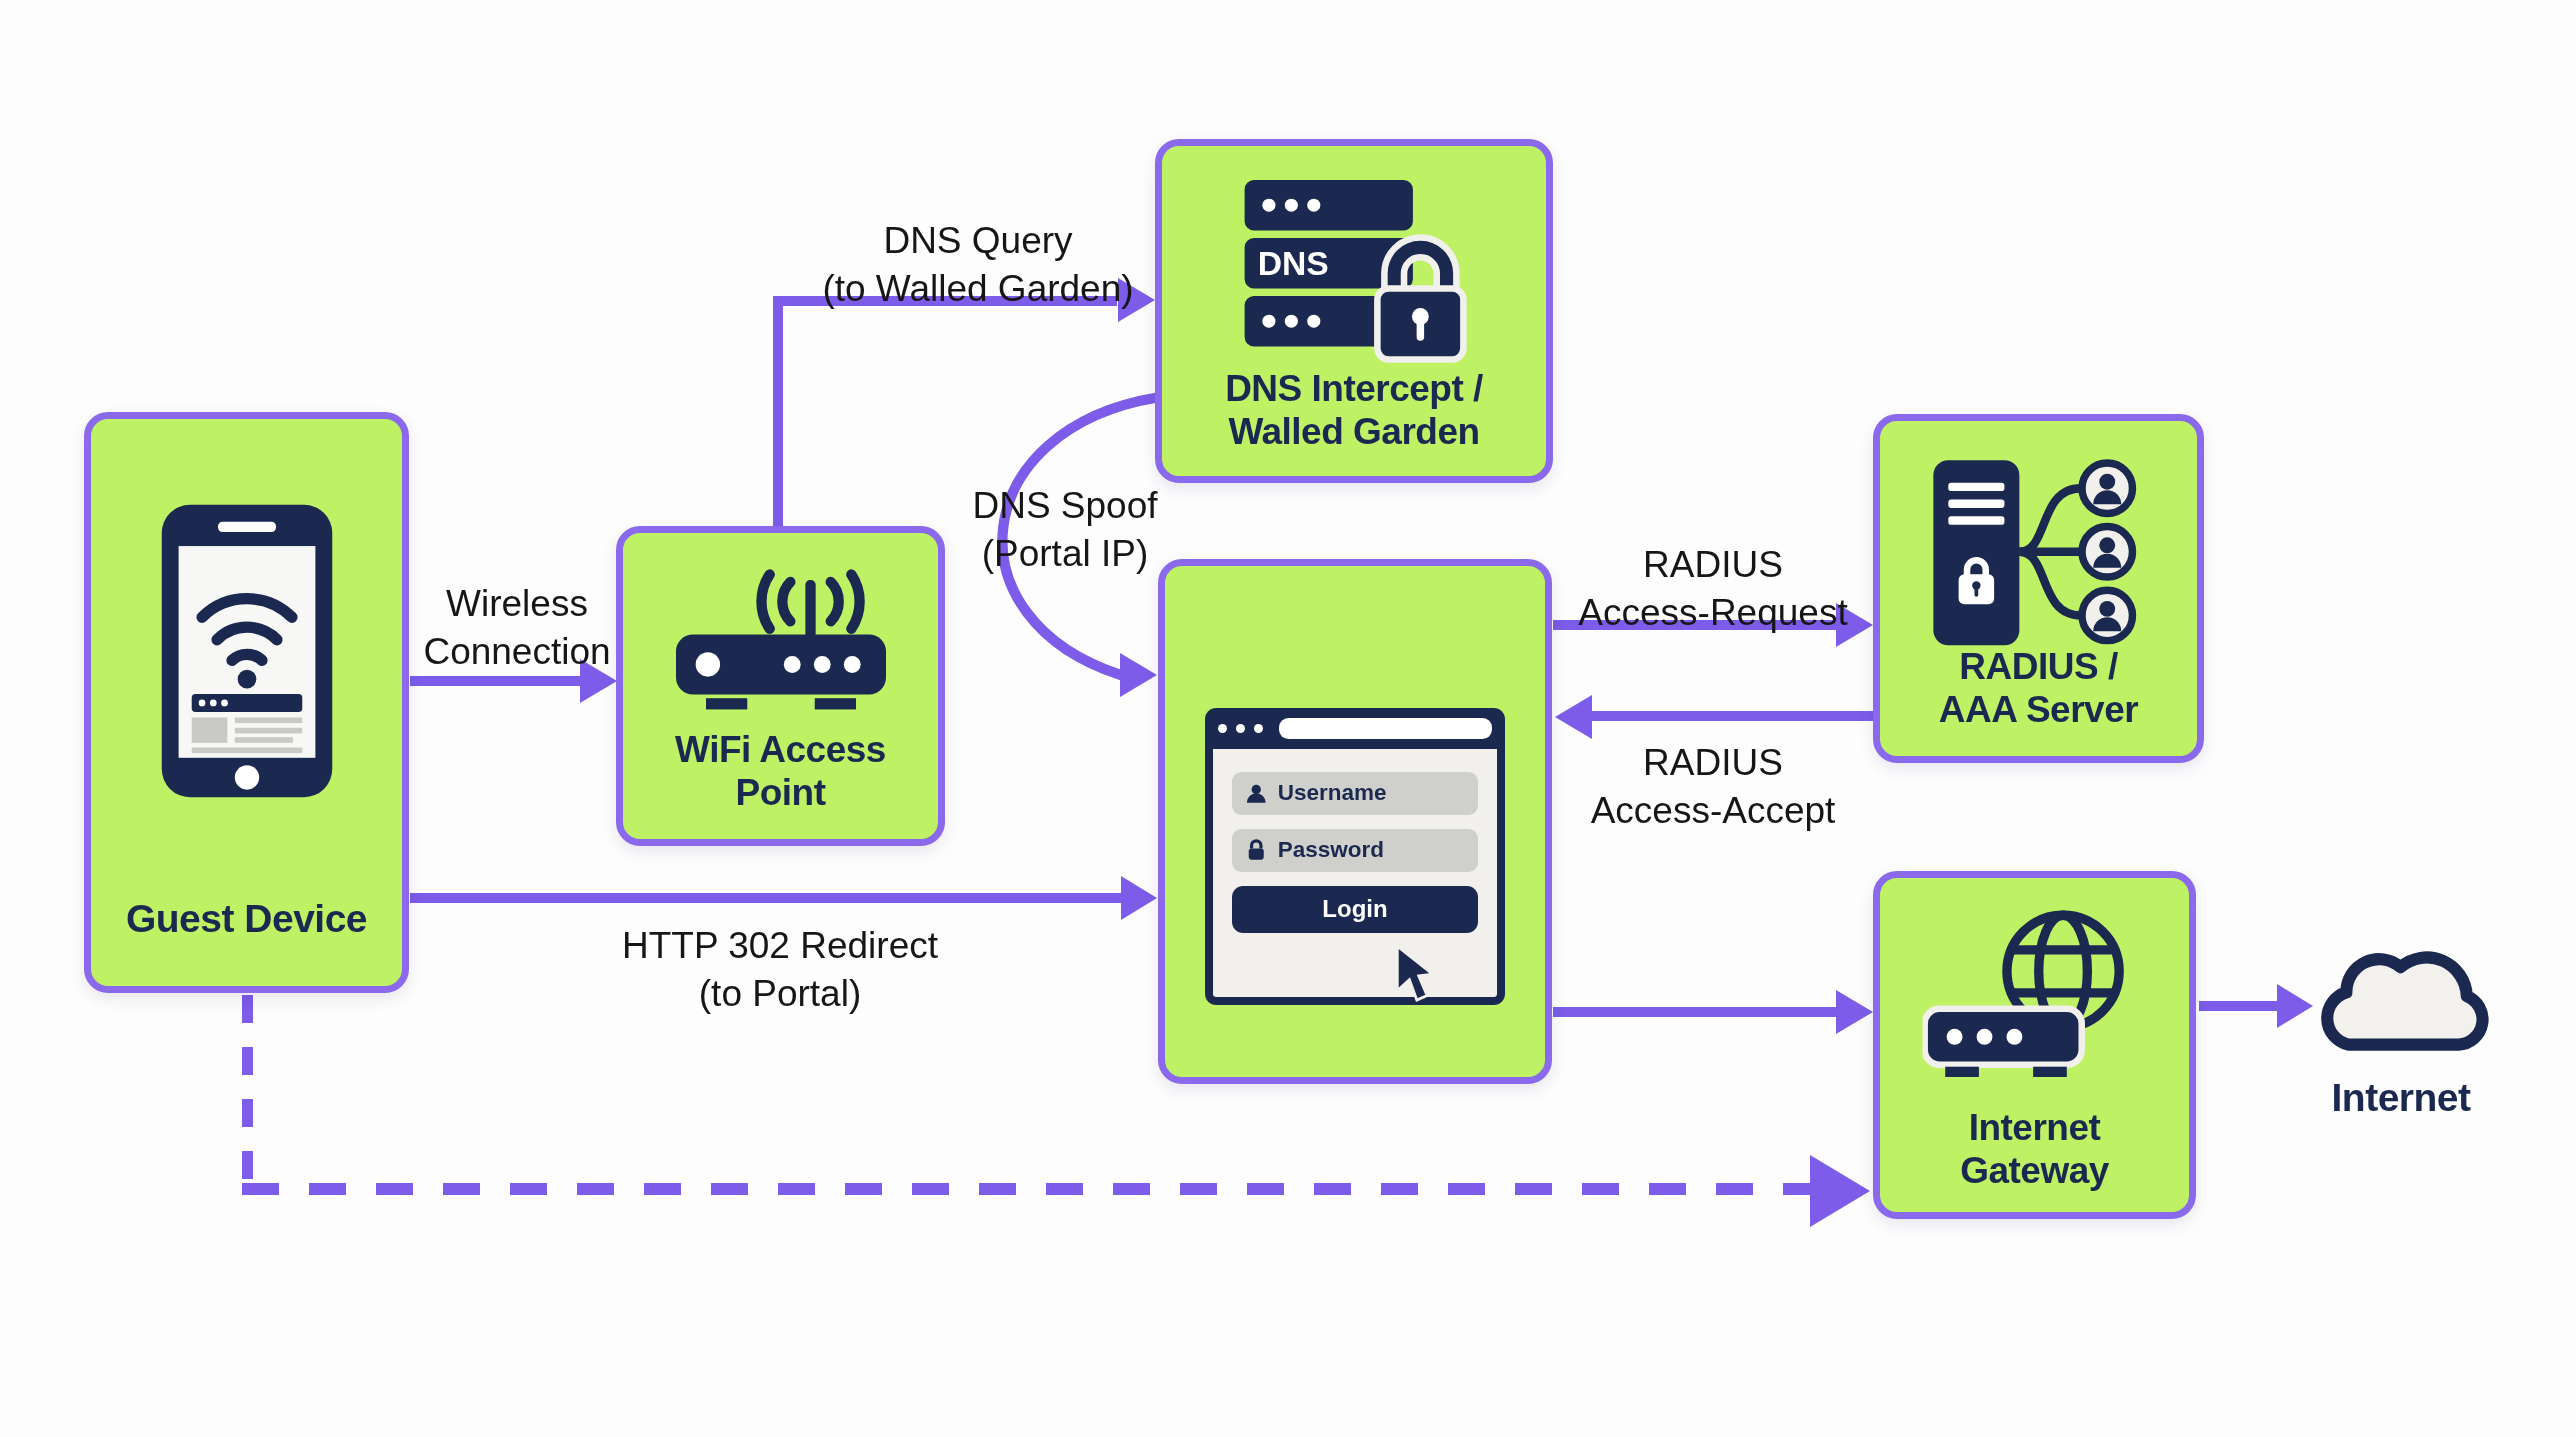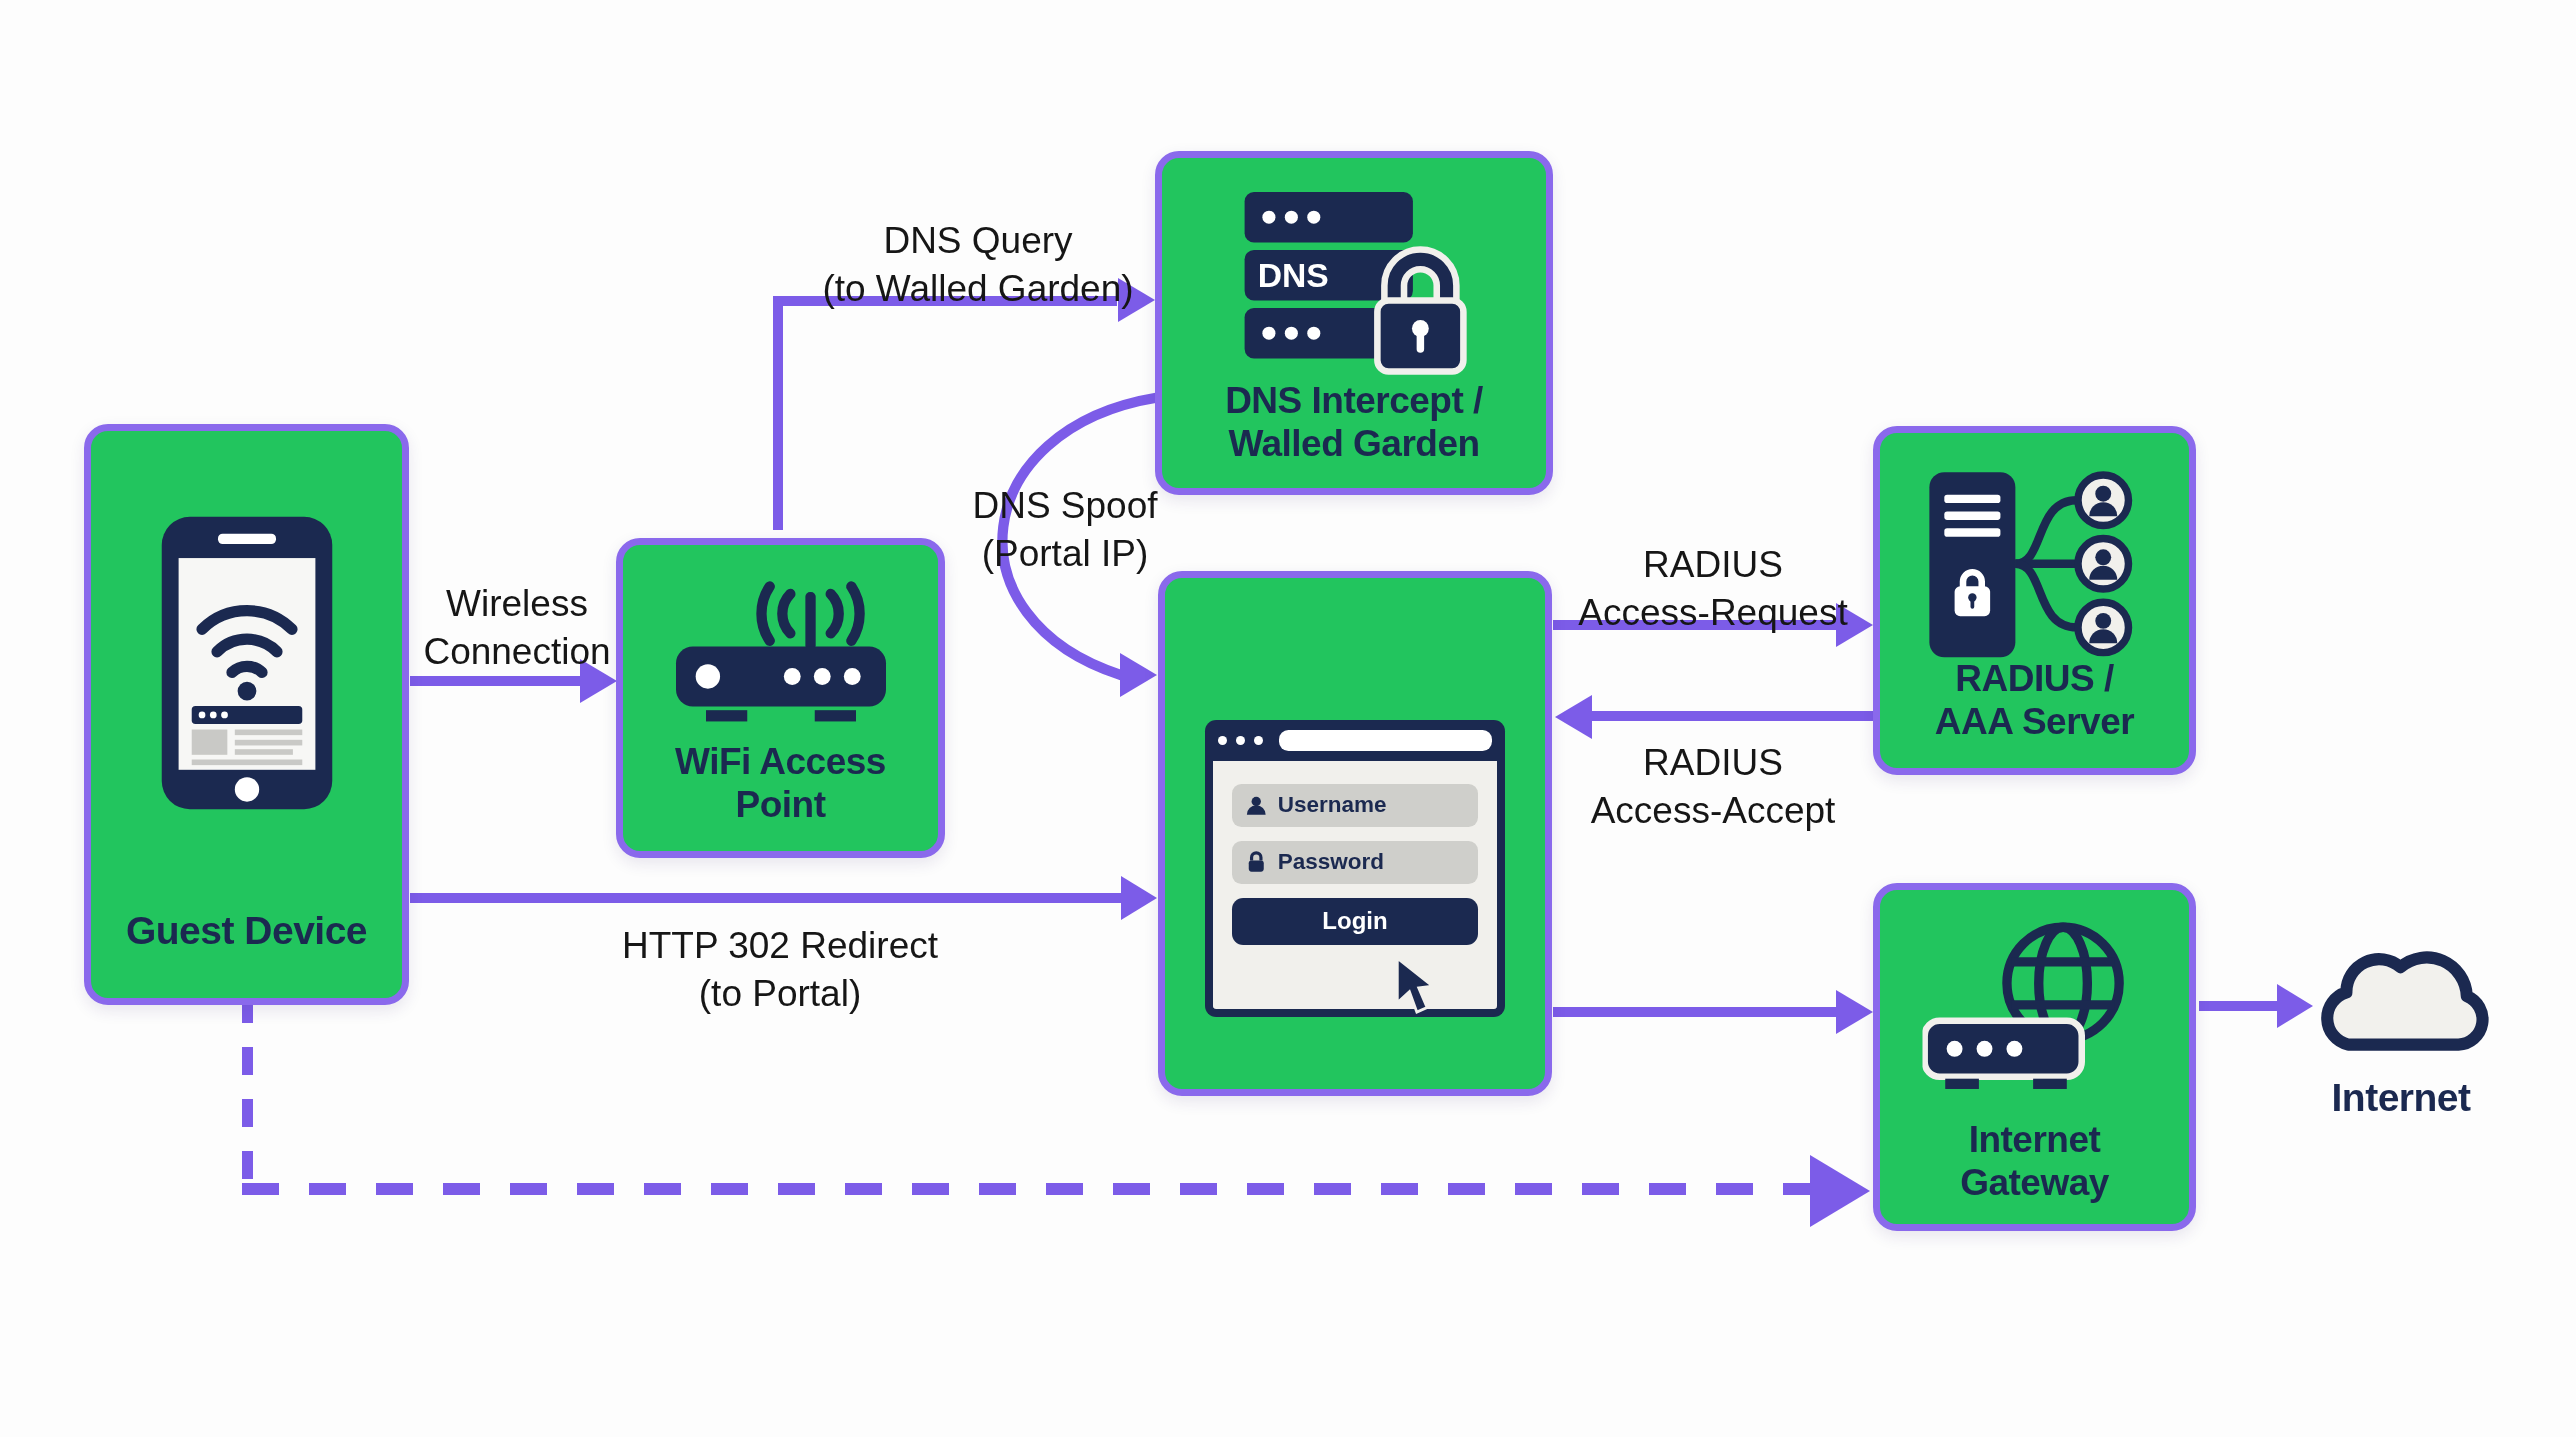--- a/index.html
+++ b/index.html
@@ -1,21 +1,21 @@
 <!DOCTYPE html>
 <html style="font-size:15px"><head>
 <meta charset="utf-8">
 <style>
   html,body{margin:0;padding:0;background:#fff;}
   .canvas{position:relative;width:2576px;height:1438px;background:#FDFDFD;
           font-family:"Liberation Sans",sans-serif;overflow:hidden;}
 
   
-  .node{position:absolute;background:#22c55e;border:7.5px solid #8A69EC;
-        border-radius:24px;box-shadow:0 5.6px 15px rgba(45,25,110,.10);margin-top:12px;}
+  .node{position:absolute;background:#bef264;border:7.5px solid #8A69EC;
+        border-radius:24px;box-shadow:0 5.6px 15px rgba(45,25,110,.10);}
   .node-label{position:absolute;left:0;right:0;text-align:center;color:#1B2950;
         font-weight:800;white-space:pre-line;line-height:1.16;letter-spacing:-0.5px;}
   .node-icon{position:absolute;left:50%;transform:translateX(-50%);}
 
   
   .edge-label{position:absolute;transform:translateX(-50%);text-align:center;
         color:#161616;font-size:37px;font-weight:500;white-space:pre-line;line-height:1.3;}
   .caption{position:absolute;transform:translateX(-50%);text-align:center;
         color:#121212;font-size:31px;font-weight:600;white-space:pre-line;line-height:1.3;}
 
@@ -190,21 +190,21 @@
         <div class="login-btn">
           <span>Login</span>
         </div>
       </div>
       <svg class="cursor" width="54" height="62" viewBox="0 0 58 66">
         <path d="M10 2 L10 50 L23 38 L31 60 L42 55 L33 34 L48 32 Z" fill="#1B2950" stroke="#F1F0EC" stroke-width="3"></path>
       </svg>
     </div>
   </div>
 
-  <div class="node" style="left:1873px;top:414px;width:309px;height:335px;">
+  <div class="node" style="left:1873px;top:414px;width:309px;height:335px;padding-left:8px;">
     <svg class="node-icon" style="top:37px;" width="215" height="197" viewBox="0 0 230 210">
       <path d="M94 100 C126 100 114 32 160 32" stroke="#1B2950" stroke-width="9" fill="none"></path>
       <path d="M94 100 H160" stroke="#1B2950" stroke-width="9" fill="none"></path>
       <path d="M94 100 C126 100 114 168 160 168" stroke="#1B2950" stroke-width="9" fill="none"></path>
       <rect x="2" y="2" width="92" height="198" rx="16" fill="#1B2950"></rect>
       <rect x="18" y="26" width="60" height="9" rx="3" fill="#fff"></rect>
       <rect x="18" y="44" width="60" height="9" rx="3" fill="#fff"></rect>
       <rect x="18" y="62" width="60" height="9" rx="3" fill="#fff"></rect>
       <path d="M38 126 v-7 a10 10 0 0 1 20 0 v7" stroke="#fff" stroke-width="7" fill="none"></path>
       <rect x="29" y="124" width="38" height="32" rx="6" fill="#fff"></rect>

